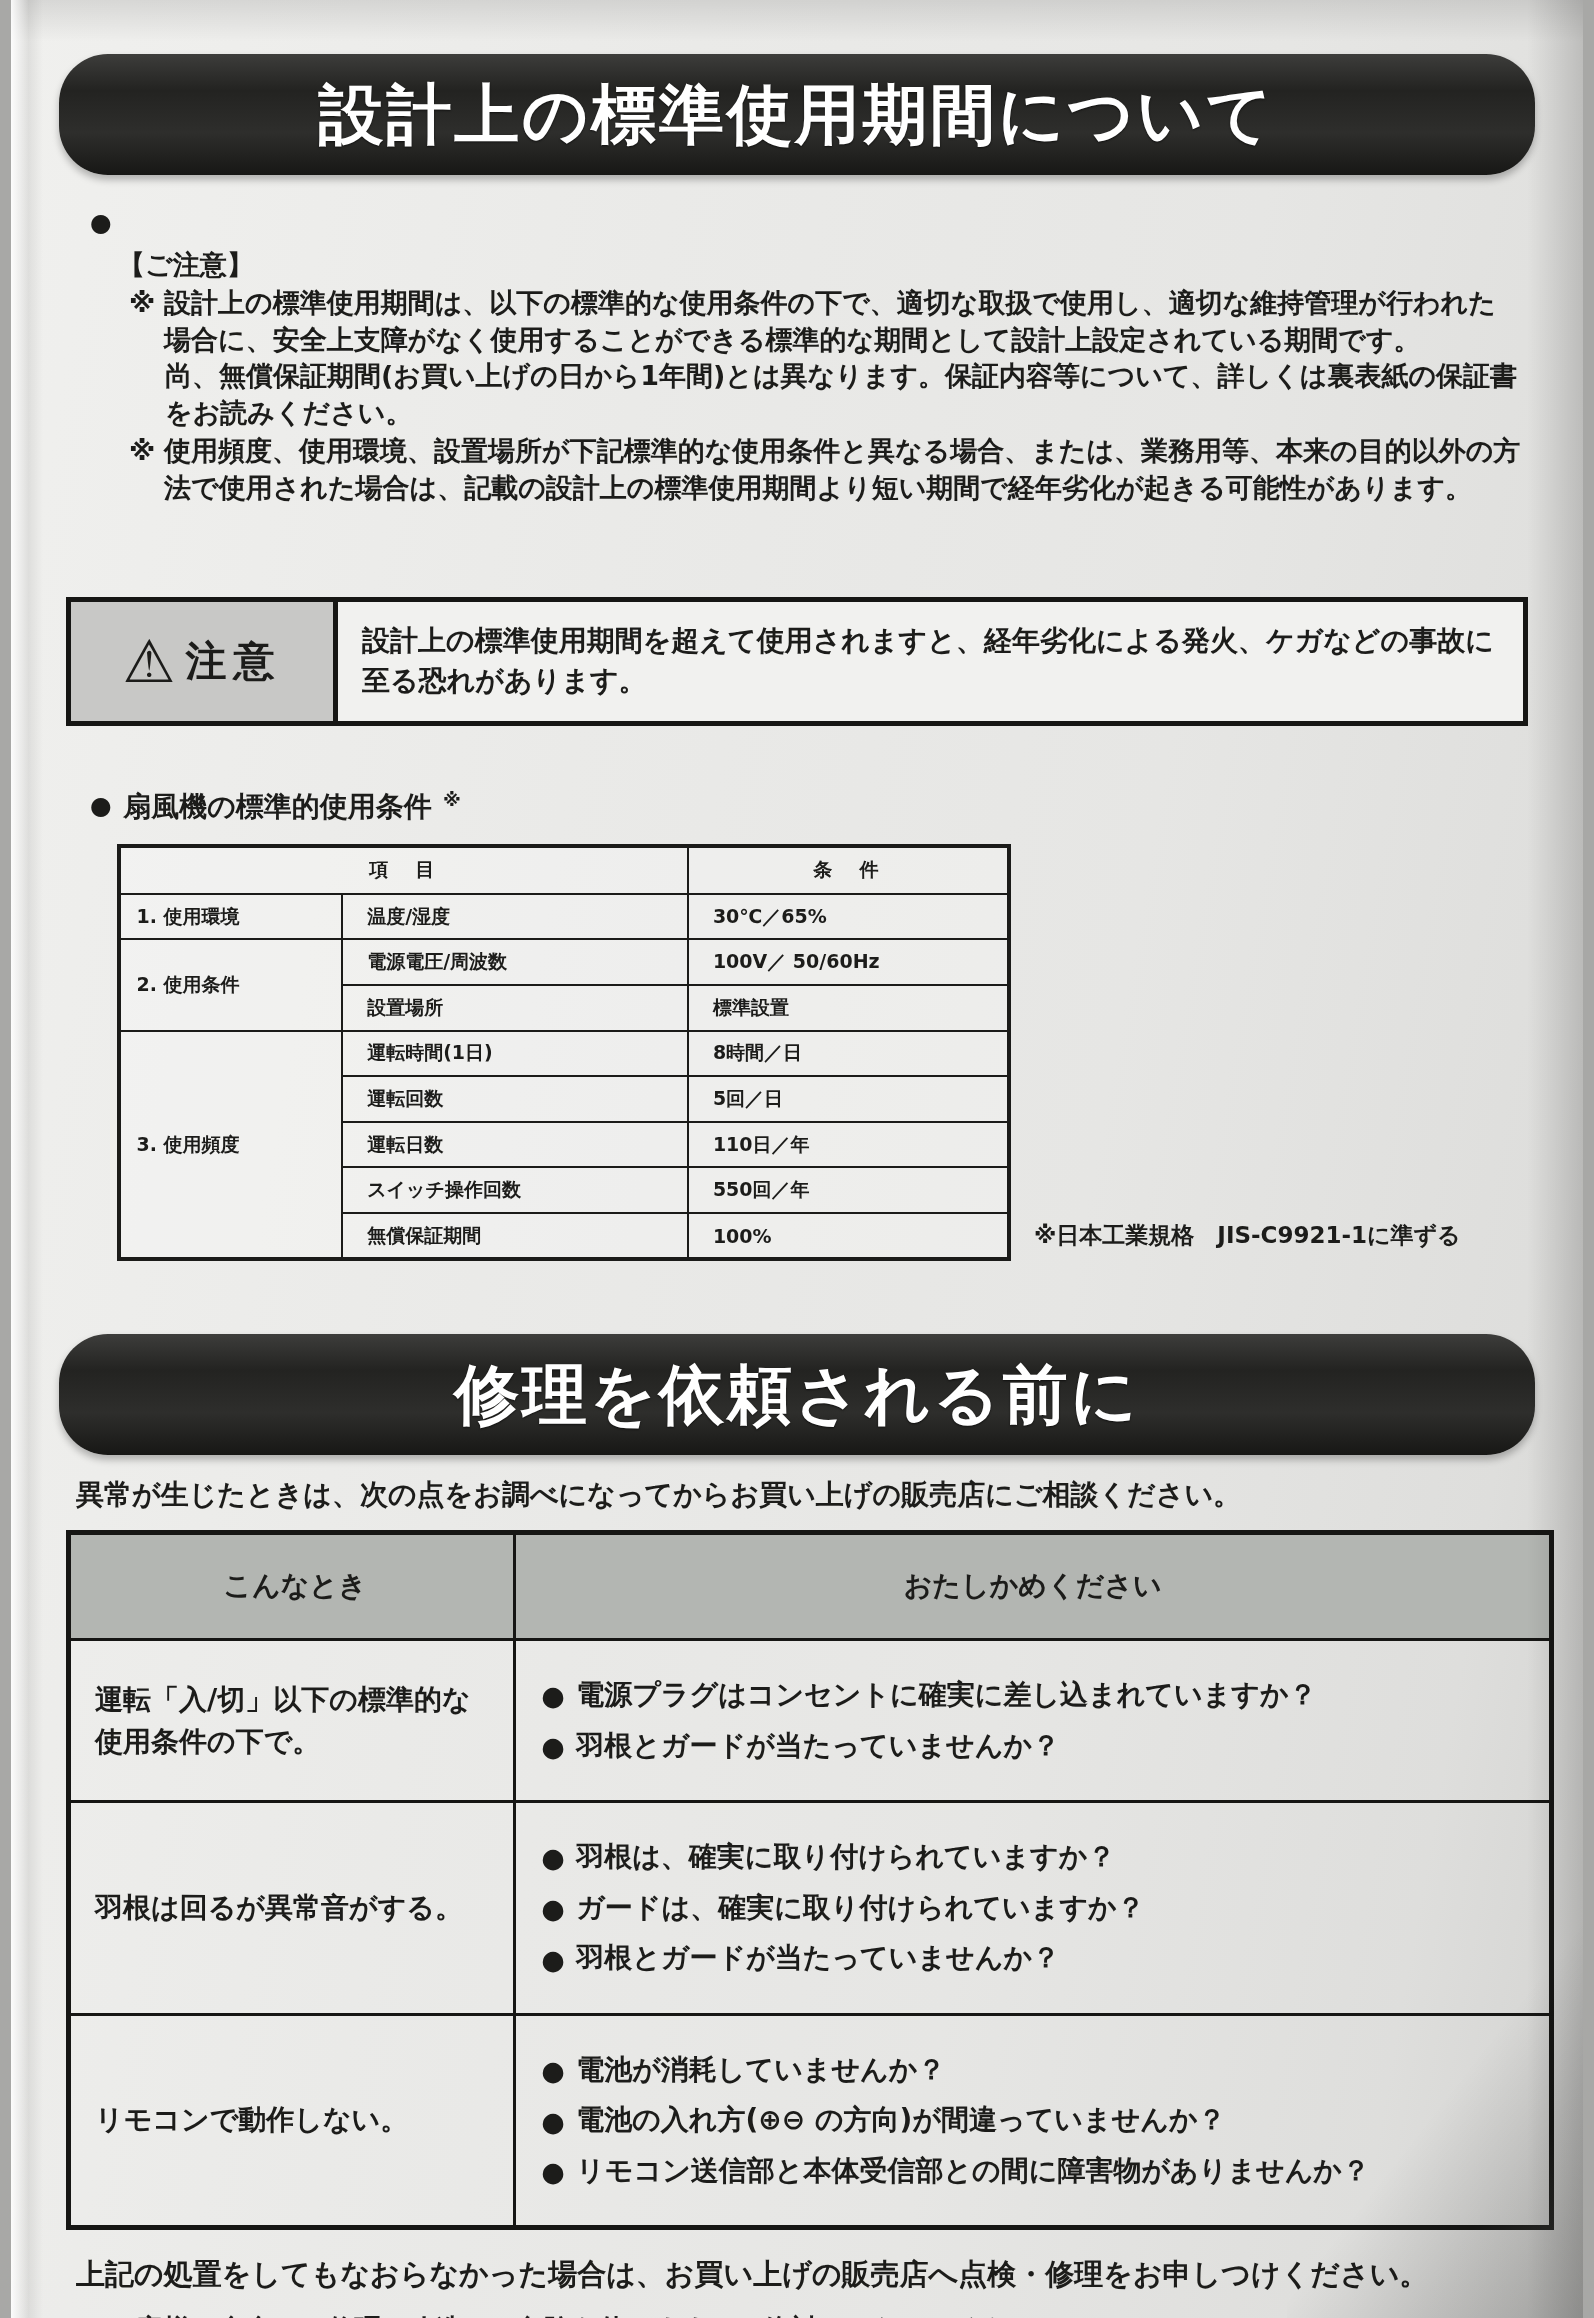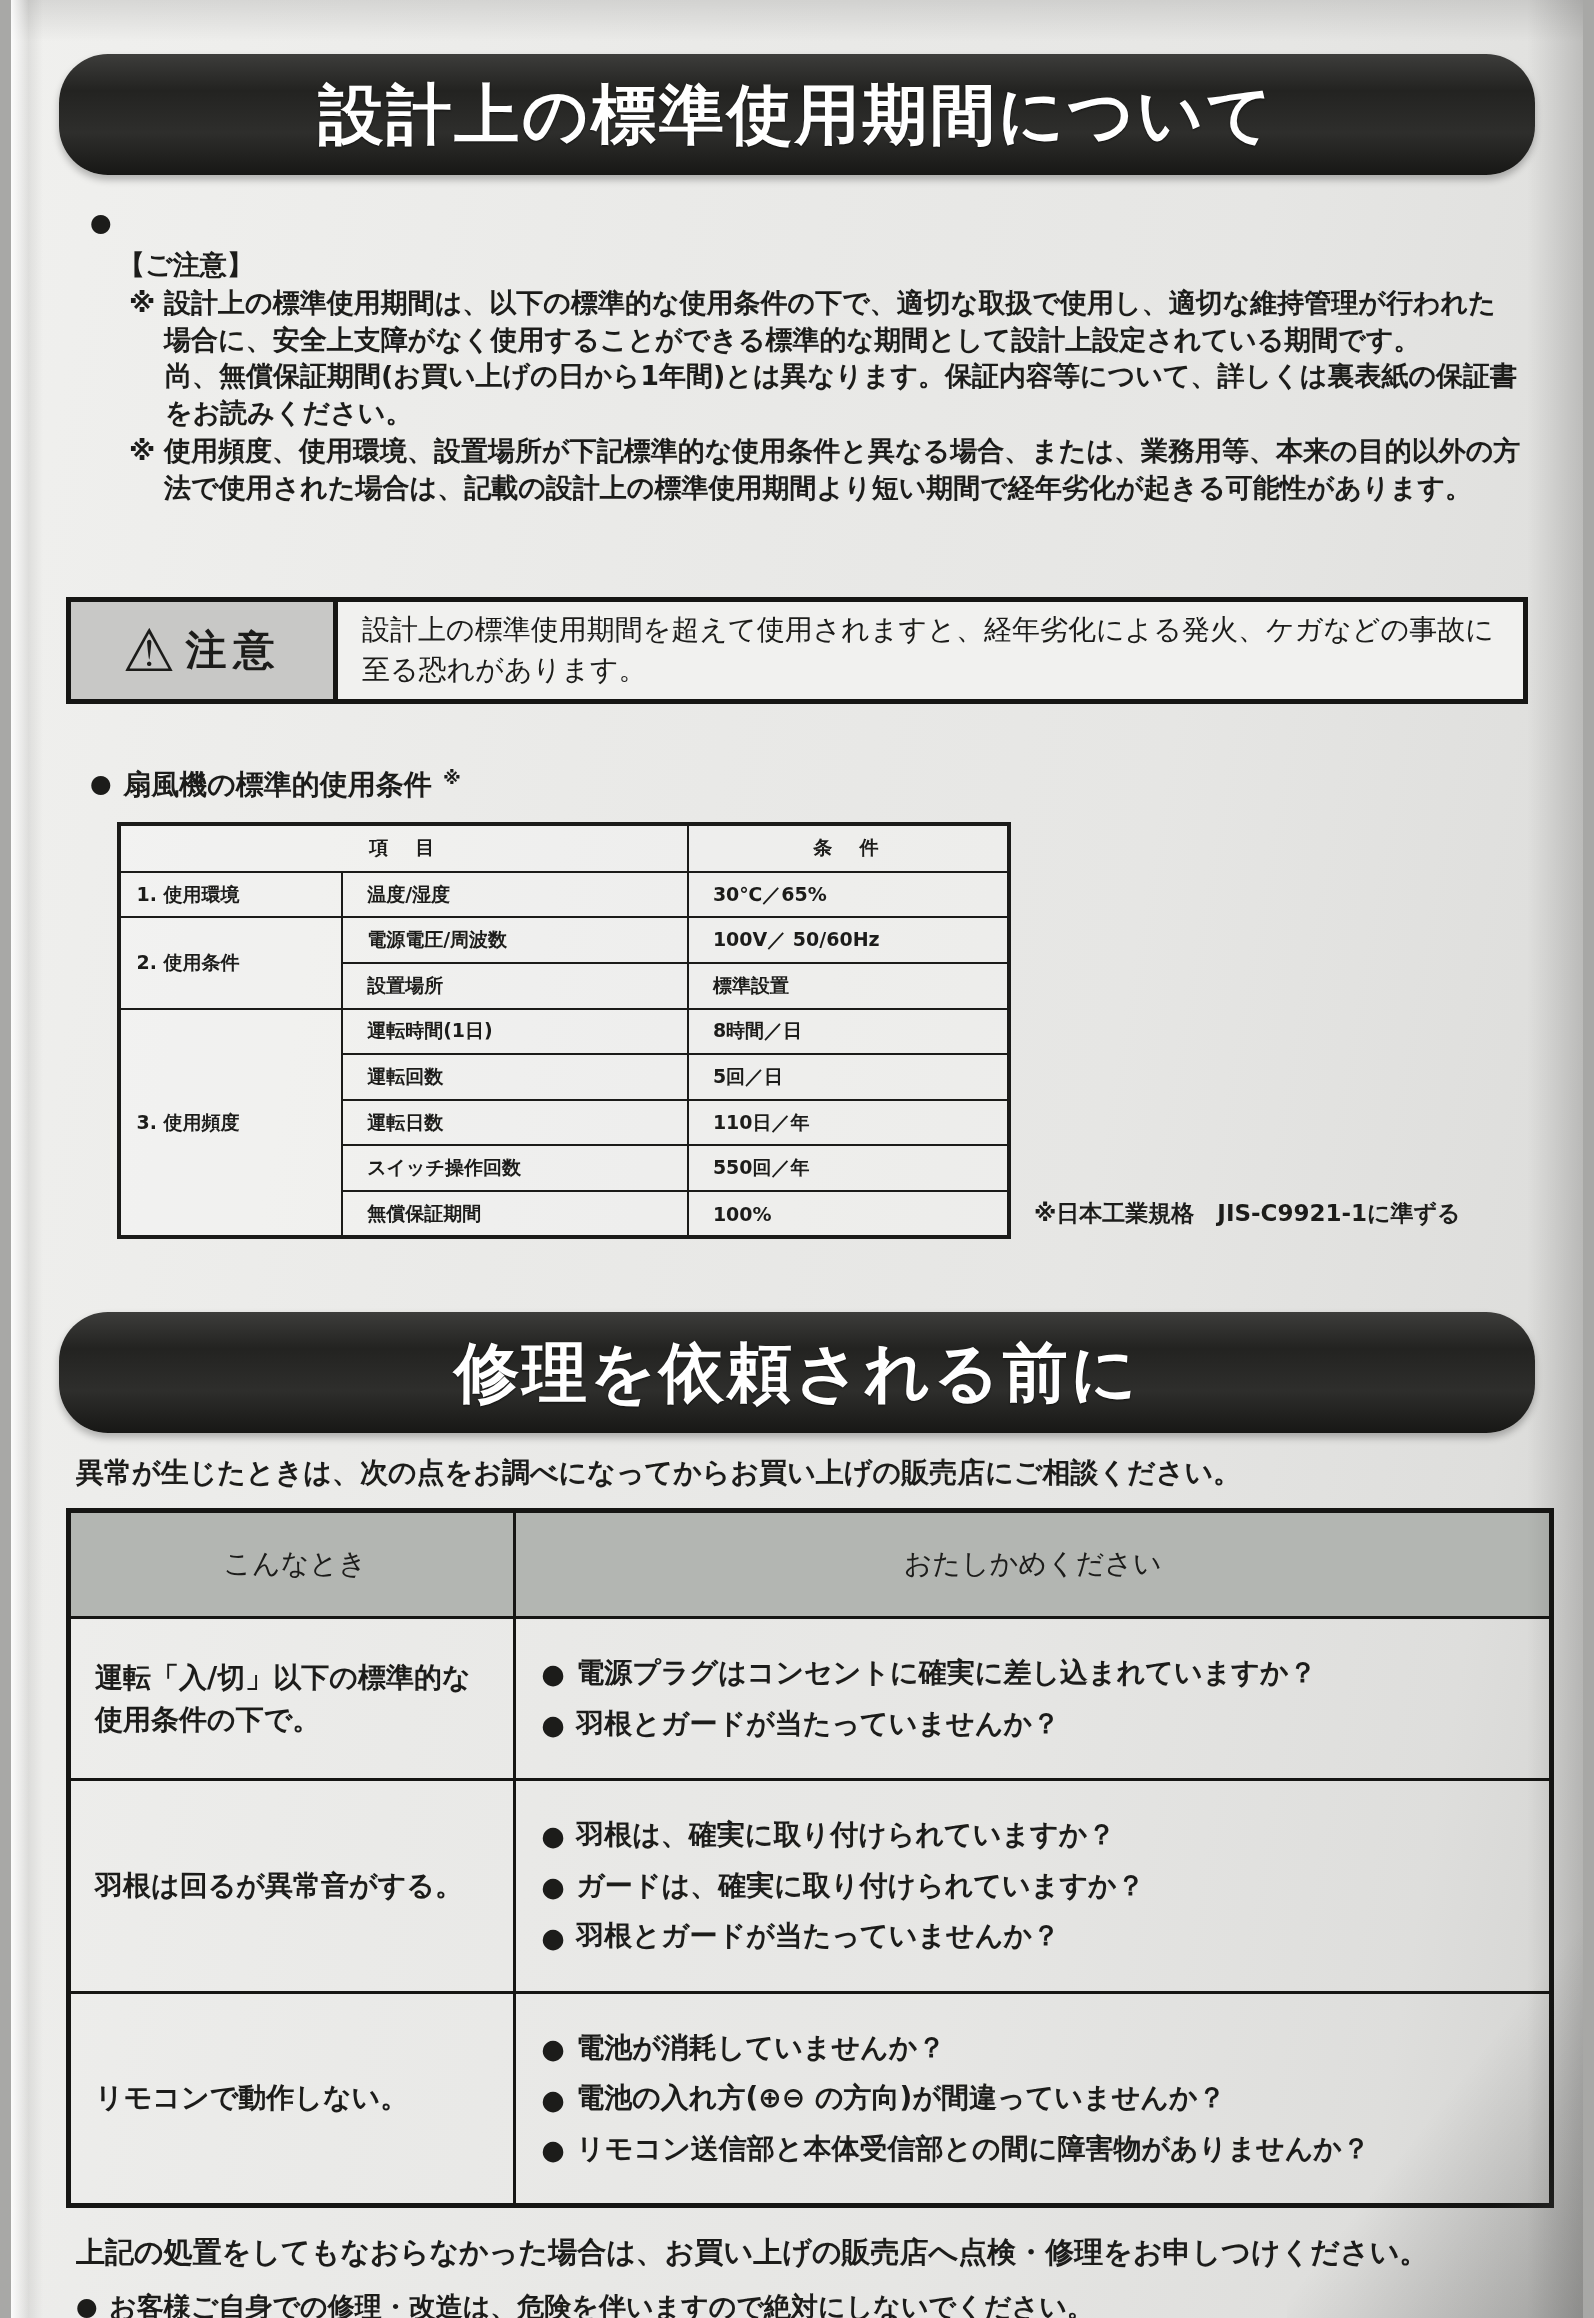--- a/index.html
+++ b/index.html
@@ -70,21 +70,21 @@
     background:#f1f1ef;
   }
   .caution-left {
     flex:0 0 262px;
     background:#c8c8c6;
     border-right:5px solid #161614;
     display:flex; align-items:center; justify-content:center; gap:10px;
   }
   .warning-icon { font-size:59px; line-height:1; }
   .caution-label { font-size:41px; font-weight:bold; letter-spacing:7px; }
-  .caution-text { padding:8px 24px; font-size:28px; line-height:1.45; font-weight:400;border-radius:12px; }
+  .caution-text { padding:19px 24px; font-size:28px; line-height:1.45; font-weight:700;border-radius:12px; }
 
   .spec-heading { display:flex; align-items:flex-start; gap:11.3px; margin:62px 63px 0 79px; font-size:28px; font-weight:bold; }
   .spec-heading .ref-sup { font-size:18.3px; vertical-align:top; margin-top:1.4px; }
 
   table { border-collapse:collapse; }
   .spec-table {
     margin:18.3px 0 0 106px;
     width:894px;
     border:4.2px solid #1b1b19;
     font-size:19px; font-weight:600;
@@ -107,21 +107,21 @@
 
   .trouble-table {
     margin:15.5px 0 0 55px;
     width:1488px;
     border:5px solid #161614;
     font-size:28px; font-weight:600;
   }
   .trouble-table th, .trouble-table td { border:3.5px solid #161614; vertical-align:middle; }
   .trouble-table th {
     background:#b3b6b2;
-    height:61px; font-weight:400; text-align:center;
+    height:61px; font-weight:700; text-align:center;
   }
   .trouble-table .col-when { width:400px; padding:21px 18.3px 21px 24px; line-height:1.5; }
   .trouble-table .col-check { padding:24px 21px 24px 25px; }
   .check-line { display:flex; gap:11.3px; margin:10px 0; line-height:1.4; }
   .check-line .bullet { font-size:27px; margin-top:1.4px; }
 
   .footer-line1 { margin:25px 56px 0 65px; font-size:29px; font-weight:600; }
   .footer-line2 { display:flex; gap:11.3px; margin:15.5px 56px 0 65px; font-size:27px; font-weight:600; }
 </style>
 </head>

